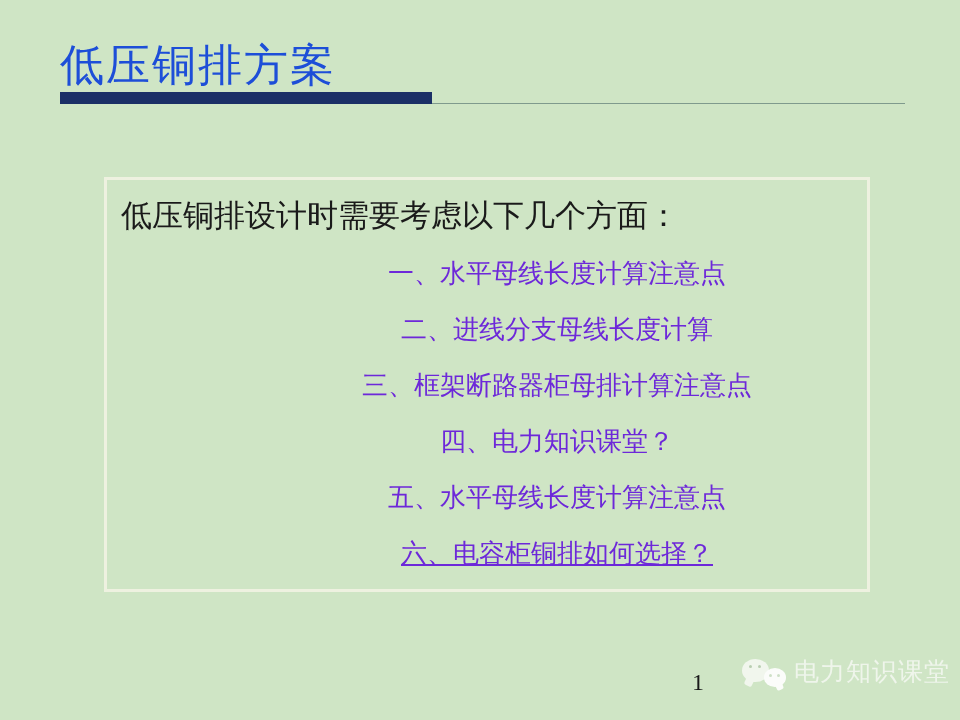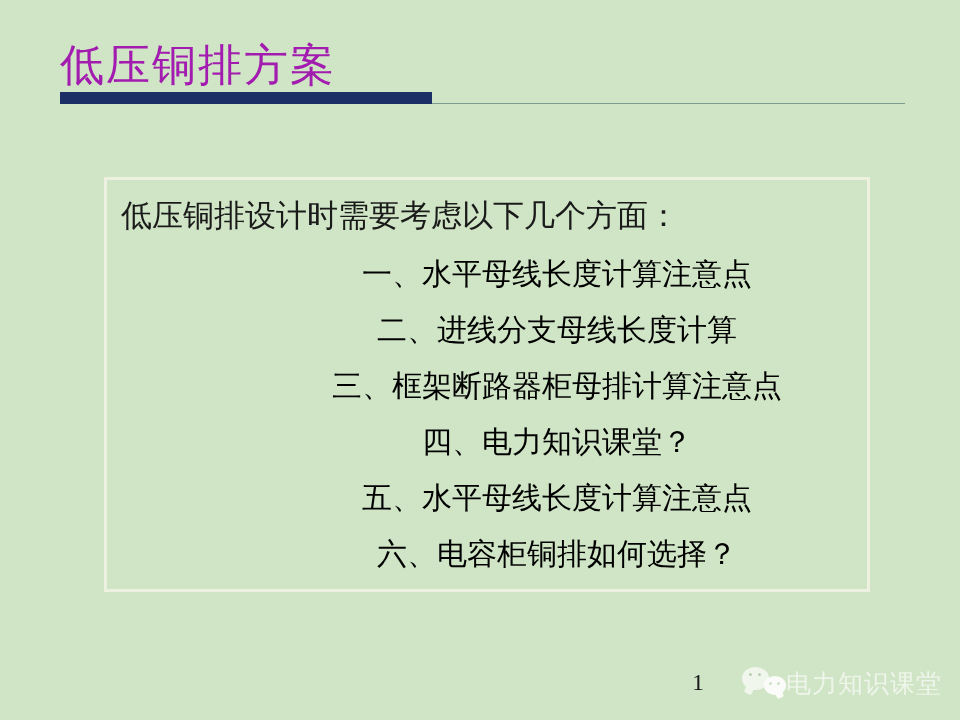--- a/index.html
+++ b/index.html
@@ -30,21 +30,21 @@
     height: 120px;
   }
   #slide-title {
     position: absolute;
     left: 60px;
     top: 42px;
     font-family: "Liberation Serif", "DejaVu Serif", serif;
     font-size: 44px;
     line-height: 48px;
     letter-spacing: 2px;
-    color: #a21caf;
+    color: #1d4ed8;
     white-space: nowrap;
   }
   #title-bar-thick {
     position: absolute;
     left: 60px;
     top: 92px;
     width: 372px;
     height: 12px;
     background: #1b2f66;
   }
@@ -81,28 +81,28 @@
     font-family: "Liberation Serif", "DejaVu Serif", serif;
   }
 
   #agenda-list {
     position: absolute;
     left: 150px;
     top: 75px;
     width: 600px;
   }
   .agenda-item {
-    font-size: 30px;
+    font-size: 26px;
     line-height: 38px;
-    color: #000000;
+    color: #6d28d9;
     white-space: nowrap;
     margin-bottom: 18px;
     font-family: "Liberation Serif", "DejaVu Serif", serif;
   }
-  .agenda-item:last-child { margin-bottom: 8px; }
+  .agenda-item:last-child { margin-bottom: 8px; text-decoration: underline; }
 
   .agenda-num { display: inline; }
   .agenda-text { display: inline; }
 
   
   #page-number {
     position: absolute;
     left: 692px;
     top: 668px;
     font-size: 24px;
@@ -110,21 +110,22 @@
     color: #1a1a1a;
     font-family: "Liberation Serif", "DejaVu Serif", serif;
   }
 
   #watermark {
     position: absolute;
     left: 742px;
     top: 657px;
     height: 42px;
     display: flex;
-    align-items: flex-end;
+    align-items: flex-start;
+    gap: 8px;
     opacity: 0.92;
   }
   #wechat-icon {
     position: relative;
     width: 44px;
     height: 34px;
     flex: 0 0 auto;
   }
   #wechat-icon .bubble-big {
     position: absolute;

